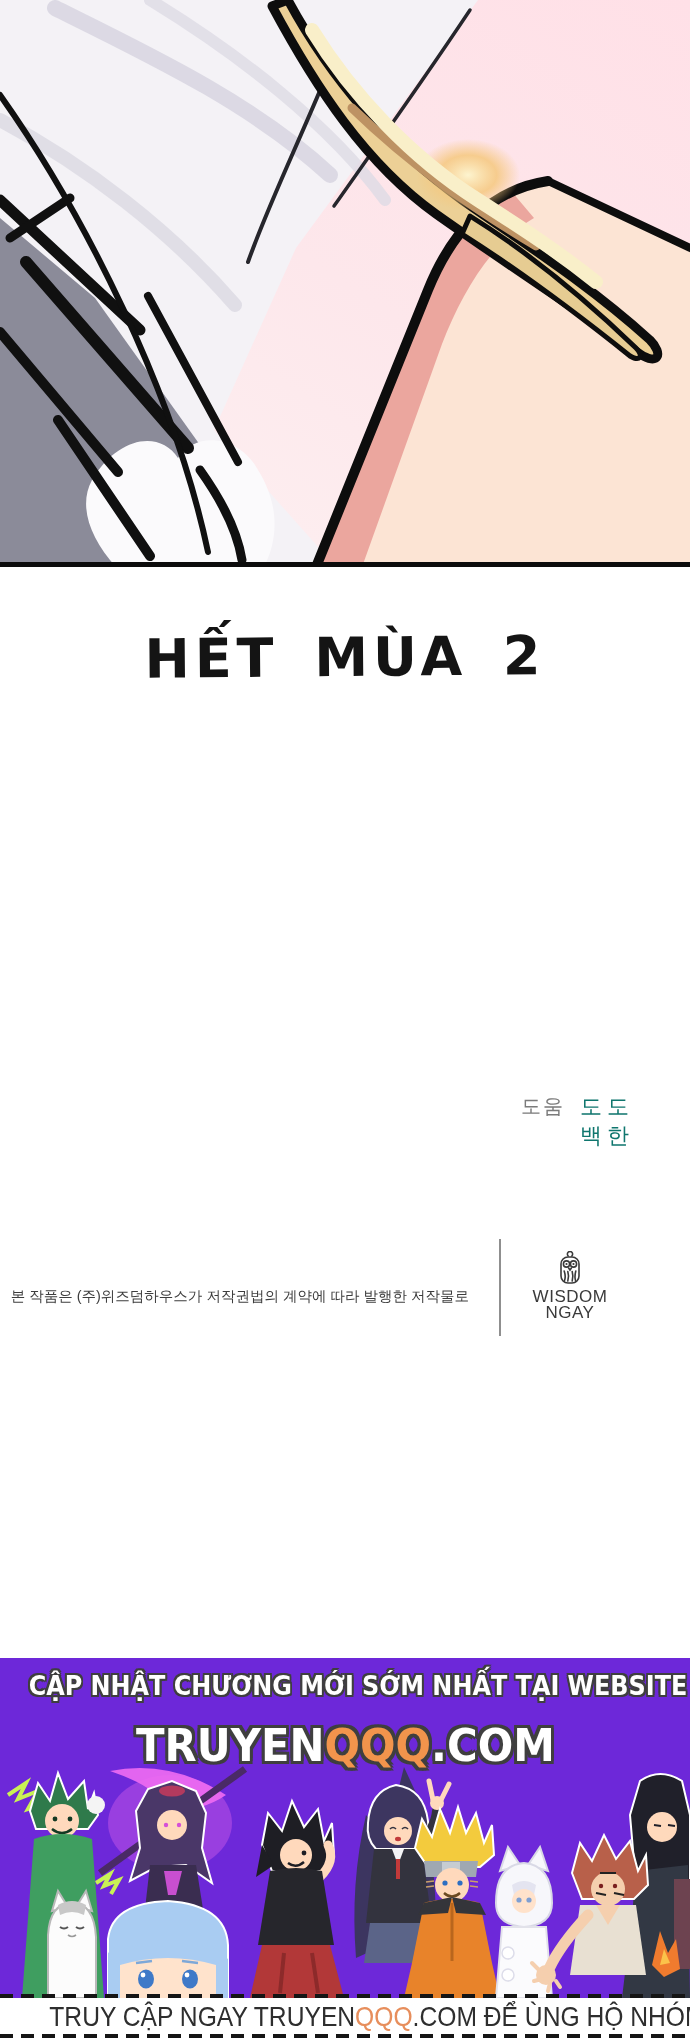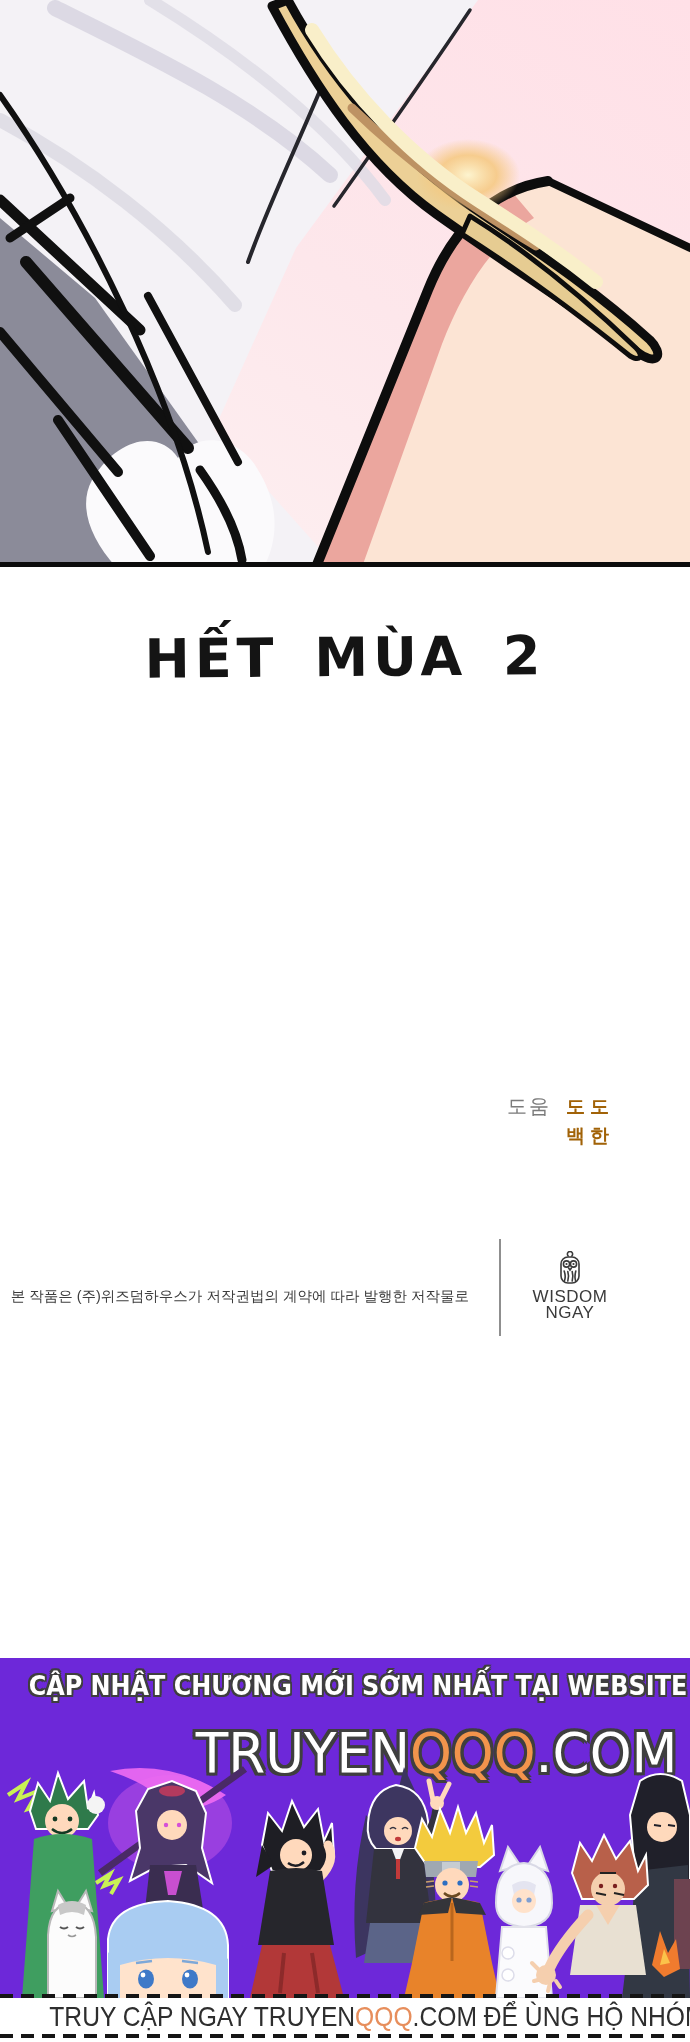--- a/index.html
+++ b/index.html
@@ -8,39 +8,39 @@
 
   
   .artwork { position:absolute; top:0; left:0; width:690px; height:567px; }
 
   
   .season-end { position:absolute; top:626px; left:0; width:690px; text-align:center;
                 font-family:"DejaVu Sans", sans-serif; font-weight:bold; font-size:54px;
                 letter-spacing:5px; word-spacing:12px; color:#141414; transform:rotate(-0.5deg); }
 
   
-  .credits { position:absolute; top:1092px; right:76px; display:flex; gap:15px; }
+  .credits { position:absolute; top:1092px; right:56px; display:flex; gap:15px; }
   .credits-role { font-size:20px; color:#7b7b7b; letter-spacing:2px; line-height:29px; }
-  .credits-names { font-size:19px; font-weight:bold; color:#a16207; letter-spacing:5px;
+  .credits-names { font-size:22px; font-weight:normal; color:#0f766e; letter-spacing:5px;
                    line-height:29px; }
 
   
   .copyright-text { position:absolute; top:1287px; right:221px; text-align:right;
                     font-size:14.5px; line-height:19.5px; color:#3d3d3d; }
   .v-divider { position:absolute; top:1239px; left:499px; width:2px; height:97px; background:#8f8f8f; }
   .publisher { position:absolute; top:1251px; left:518px; width:104px; text-align:center; color:#3a3a3a; }
   .publisher svg { display:block; margin:0 auto; }
   .publisher-name { font-size:17px; line-height:16px; letter-spacing:0.5px; }
 
   
   .banner { position:absolute; top:1658px; left:0; width:690px; height:340px; background:#6d28d9; overflow:hidden; }
   .banner-headline { position:absolute; top:13px; left:0; width:690px; text-align:center;
                      font-family:"DejaVu Sans", sans-serif; font-weight:bold; font-size:26px; color:#ffffff; }
-  .banner-site { position:absolute; top:62px; left:0; width:690px; text-align:right;
-                 font-family:"DejaVu Sans", sans-serif; font-weight:normal; font-size:56px; color:#ffffff; }
+  .banner-site { position:absolute; top:62px; left:0; width:690px; text-align:center;
+                 font-family:"DejaVu Sans", sans-serif; font-weight:bold; font-size:44px; color:#ffffff; }
   .squeeze   { display:inline-block; transform:scaleX(0.92); transform-origin:center; white-space:nowrap; }
   .squeeze2  { display:inline-block; transform:scaleX(0.95); transform-origin:center; white-space:nowrap; }
   .outline-sm { text-shadow:2px 0 0 #3f3f3f,-2px 0 0 #3f3f3f,0 2px 0 #3f3f3f,0 -2px 0 #3f3f3f,
                 2px 2px 0 #3f3f3f,-2px -2px 0 #3f3f3f,2px -2px 0 #3f3f3f,-2px 2px 0 #3f3f3f; }
   .outline-lg { text-shadow:3px 0 0 #3f3f3f,-3px 0 0 #3f3f3f,0 3px 0 #3f3f3f,0 -3px 0 #3f3f3f,
                 3px 3px 0 #3f3f3f,-3px -3px 0 #3f3f3f,3px -3px 0 #3f3f3f,-3px 3px 0 #3f3f3f; }
   .site-hl { color:#f2944c; }
   .collage { position:absolute; bottom:0; left:0; }
 
   

